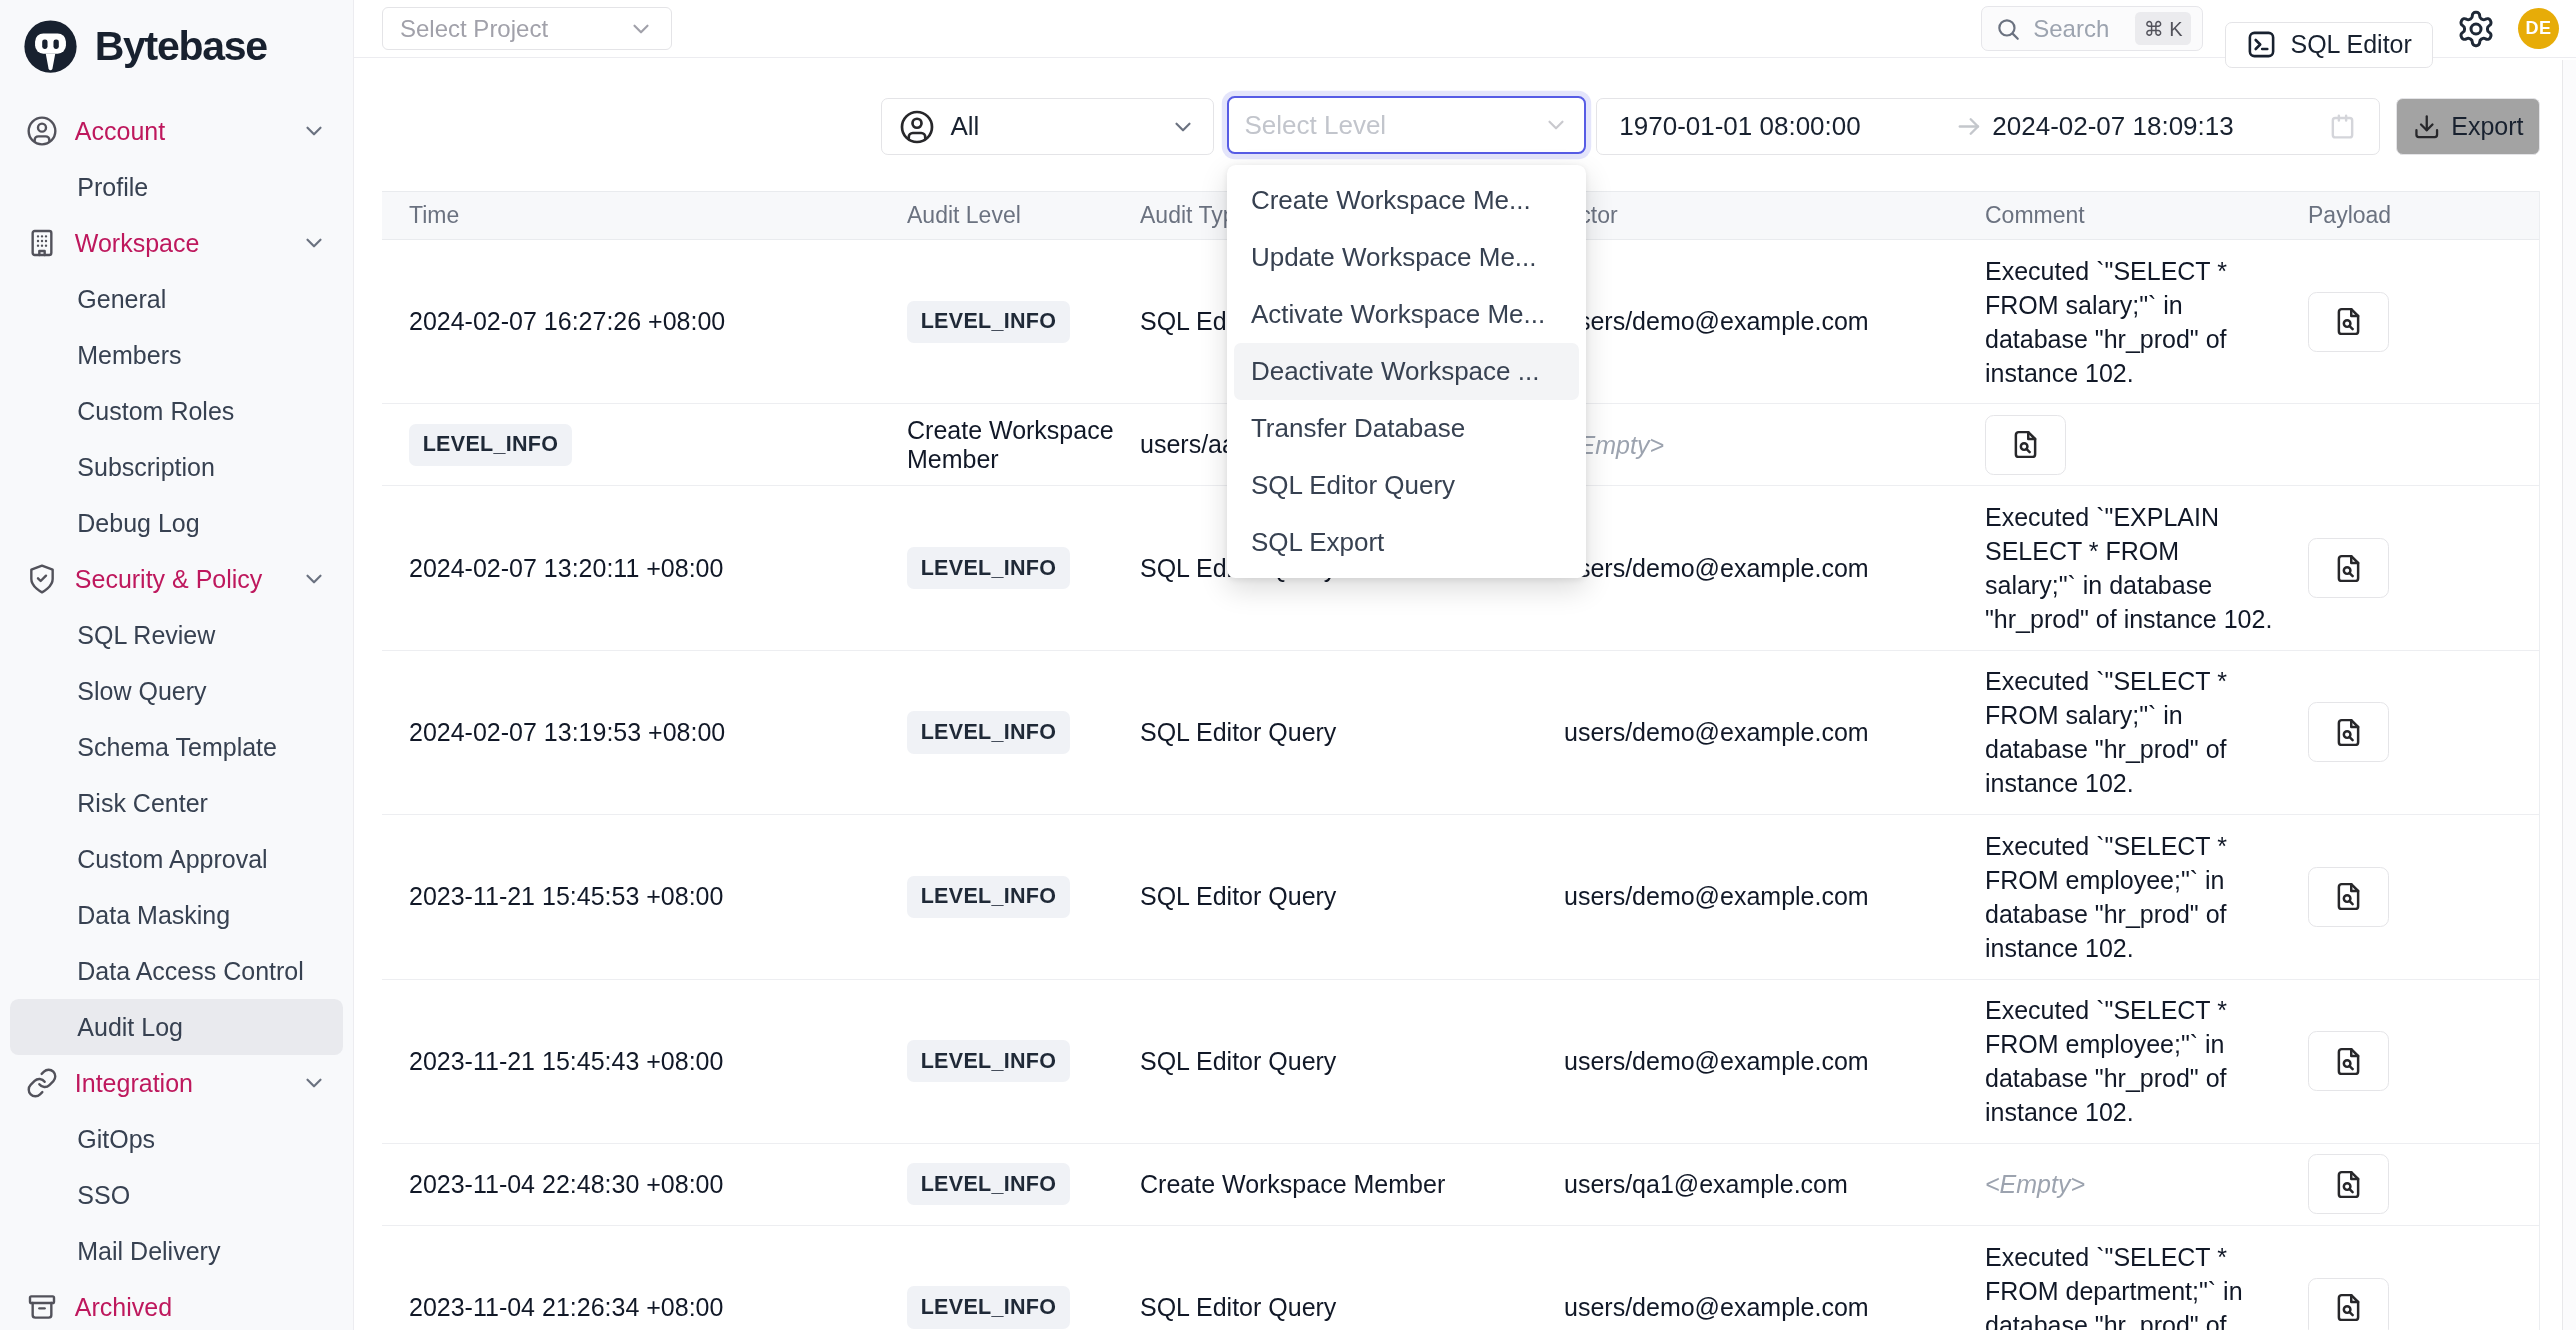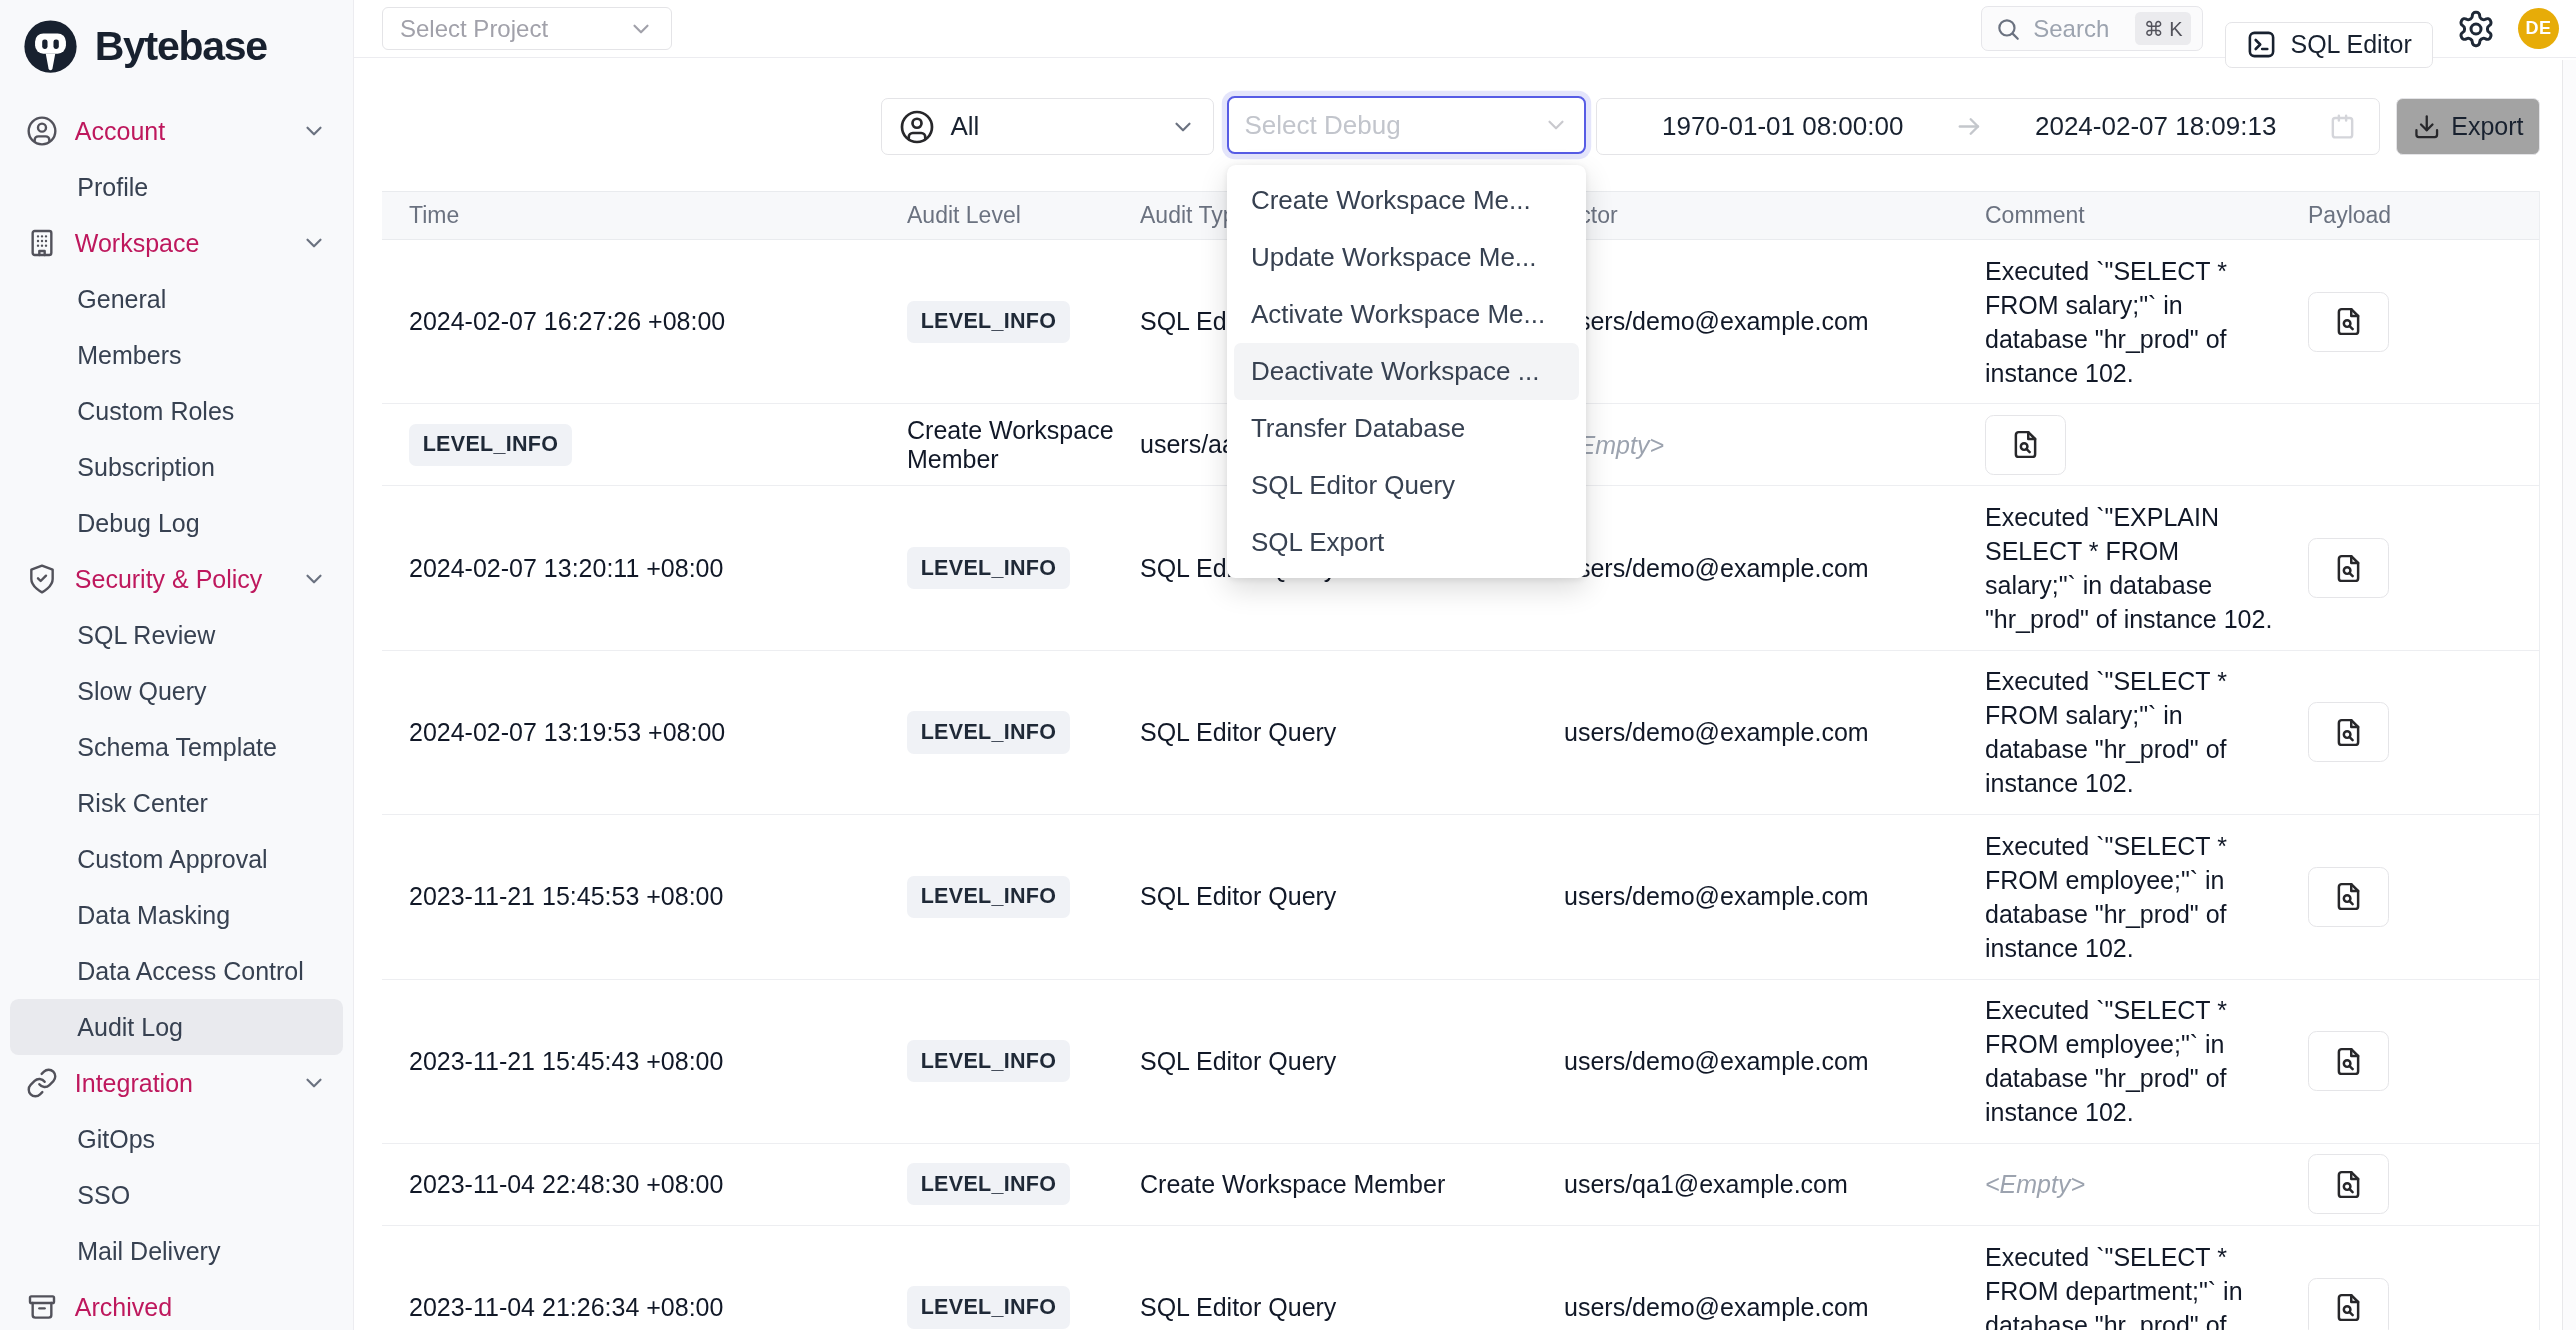--- a/index.html
+++ b/index.html
@@ -53,21 +53,21 @@
   .actor-select .aicon{width:36px;height:36px;display:flex;flex:none;color:#27272a;}
   .actor-select .aicon svg{width:36px;height:36px;}
   .type-select{position:absolute;left:1227px;top:96px;width:359px;height:58px;background:#fff;
     border:2.6px solid #575ce5;border-radius:7.7px;box-shadow:0 0 0 5.2px rgba(87,92,229,.16);
     display:flex;align-items:center;padding:0 15.5px;box-sizing:border-box;cursor:pointer;z-index:40;}
   .type-ph{color:#c2c5cc;font-size:26px;}
   .type-select .chev{color:#c9c9ce;}
   .date-range{position:absolute;left:1596px;top:98px;width:784px;height:57px;border:0.9px solid #e4e4e7;
     border-radius:6.9px;background:#fff;display:flex;align-items:center;padding:0 22.3px;gap:8.6px;
     box-sizing:border-box;font-size:26px;color:#18212f;cursor:pointer;}
-  .date-val{flex:1;text-align:center;white-space:nowrap;}
+  .date-val{flex:1;text-align:left;white-space:nowrap;}
   .arrow-icon{width:29px;height:29px;color:#c4c7cc;display:flex;flex:none;}
   .arrow-icon svg{width:29px;height:29px;}
   .cal-icon{width:29px;height:29px;color:#d4d5da;display:flex;flex:none;}
   .cal-icon svg{width:29px;height:29px;}
   .export-btn{position:absolute;left:2396px;top:98px;width:144px;height:57px;border:0.9px solid #e4e4e7;
     border-radius:6.9px;background:#a3a3a3;display:flex;align-items:center;justify-content:center;gap:11.2px;
     font-size:25px;color:#18212f;box-sizing:border-box;cursor:pointer;}
   .dl-icon{width:27.5px;height:27.5px;color:#27272a;display:flex;flex:none;}
   .dl-icon svg{width:27.5px;height:27.5px;}
 
@@ -289,21 +289,21 @@
     </span>
     <span>All</span>
     <span class="chev">
       <svg viewBox="0 0 24 24" fill="none" stroke="currentColor" stroke-width="2" stroke-linecap="round" stroke-linejoin="round">
           <polyline points="6 9 12 15 18 9"></polyline>
         </svg>
     </span>
   </div>
 
   <div class="type-select">
-    <span class="type-ph">Select Debug</span>
+    <span class="type-ph">Select Level</span>
     <span class="chev">
       <svg viewBox="0 0 24 24" fill="none" stroke="currentColor" stroke-width="2" stroke-linecap="round" stroke-linejoin="round">
           <polyline points="6 9 12 15 18 9"></polyline>
         </svg>
     </span>
   </div>
 
   <div class="date-range">
     <span class="date-val">1970-01-01 08:00:00</span>
     <span class="arrow-icon">

